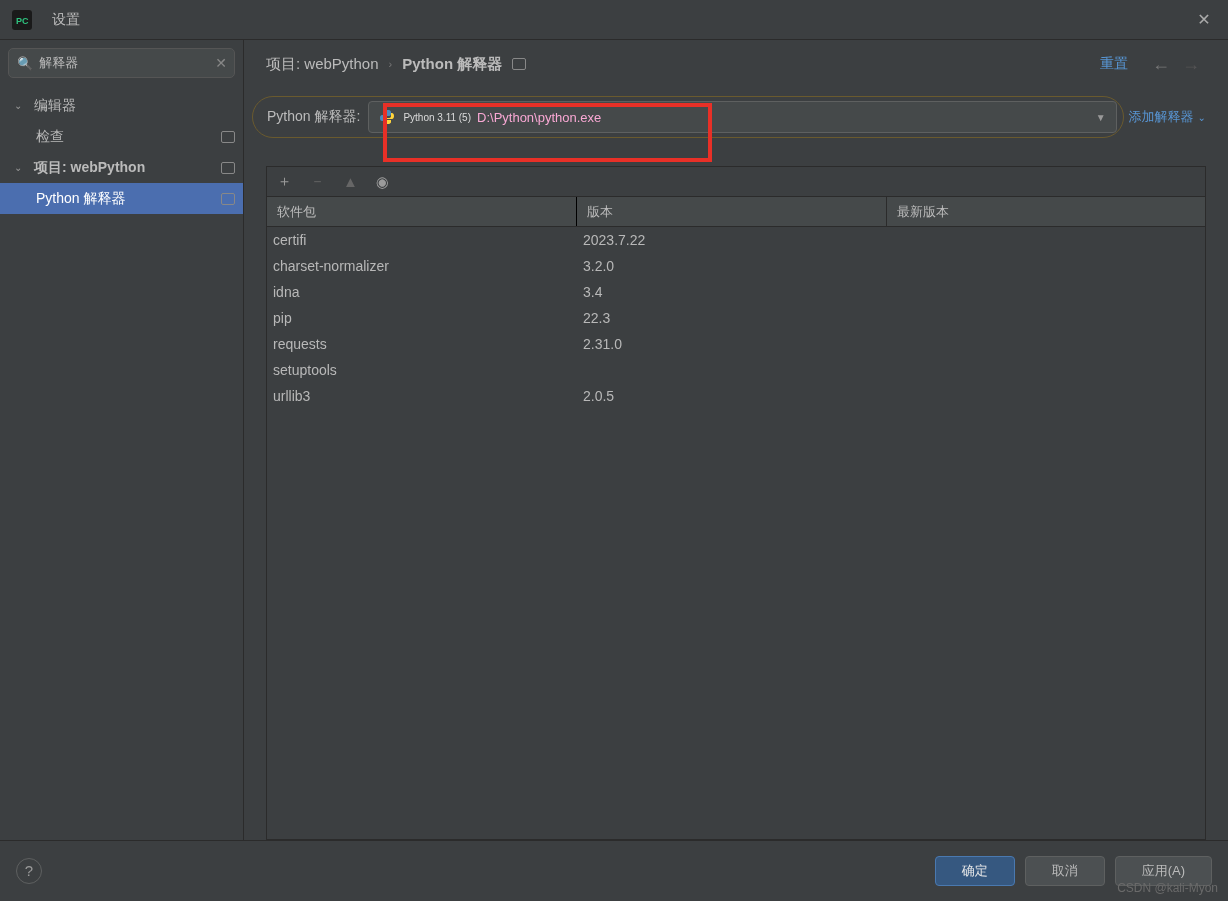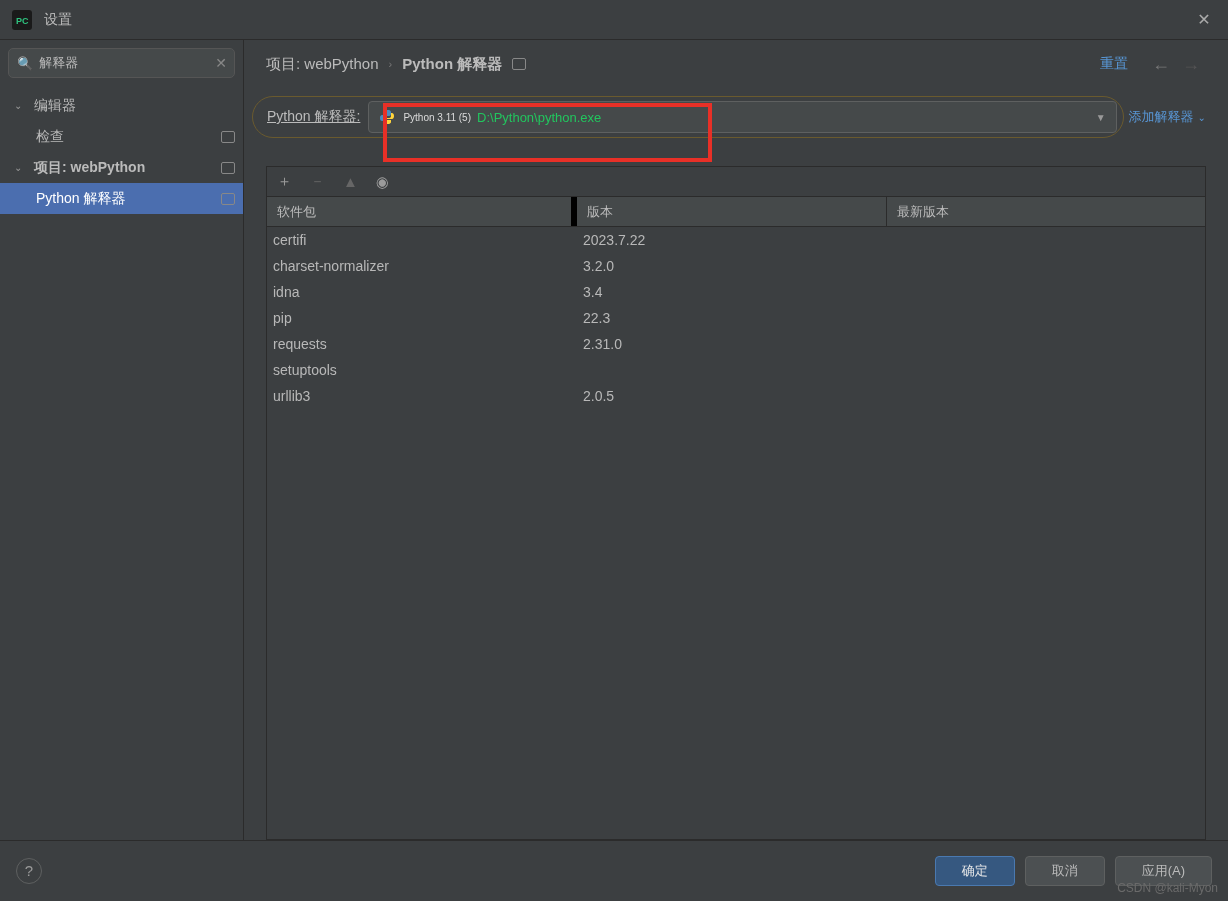--- a/index.html
+++ b/index.html
@@ -9,21 +9,21 @@
   font-family: "Segoe UI", "Microsoft YaHei", sans-serif;
   font-size: 13px; overflow: hidden; position: relative;
 }
 .titlebar {
   height: 40px; background: #3c3f41;
   display: flex; align-items: center; padding: 0 12px;
   border-bottom: 1px solid #2b2b2b;
 }
 .titlebar .app-icon {
   width: 20px; height: 20px; background: #1a1a1a;
-  border-radius: 3px; margin-right: 12px;
+  border-radius: 3px; margin-right: 20px;
   display: flex; align-items: center; justify-content: center;
 }
 .titlebar .app-icon svg { width: 16px; height: 16px; }
 .titlebar .title { font-size: 14px; color: #bbbbbb; }
 .titlebar .close-btn {
   margin-left: auto; width: 24px; height: 24px;
   display: flex; align-items: center; justify-content: center;
   cursor: pointer; color: #aaaaaa; font-size: 16px;
 }
 .body {
@@ -81,30 +81,30 @@
 .breadcrumb .nav-arrow { color: #777; font-size: 18px; margin: 0 6px; cursor: pointer; }
 .interpreter-row {
   display: flex; align-items: center; padding: 8px 22px 0 8px;
 }
 .interpreter-row .badge-wrap {
   display: flex; align-items: center;
   border: 1px solid #6a5a2e; border-radius: 22px;
   padding: 4px 6px 4px 14px; flex: 1;
   height: 42px;
 }
-.interpreter-row .badge-label { font-size: 14px; color: #bbbbbb; margin-right: 8px; text-decoration: underline; }
+.interpreter-row .badge-label { font-size: 14px; color: #bbbbbb; margin-right: 8px; }
 .interpreter-row .dropdown {
   flex: 1; height: 32px; background: #45494a;
   border: 1px solid #5e6060; border-radius: 4px;
   display: flex; align-items: center; padding: 0 10px;
   position: relative;
 }
 .interpreter-row .dropdown .py-icon { width: 16px; height: 16px; margin-right: 8px; }
 .interpreter-row .dropdown .interp-name { color: #dcdcdc; font-size: 10px; }
-.interpreter-row .dropdown .interp-path { color: #22c55e; font-size: 13px; margin-left: 6px; }
+.interpreter-row .dropdown .interp-path { color: #f9a8d4; font-size: 13px; margin-left: 6px; }
 .interpreter-row .dropdown .dd-arrow { margin-left: auto; color: #999; font-size: 10px; }
 .interpreter-row .add-link {
   color: #5896d5; font-size: 13px; margin-left: 5px;
   cursor: pointer; display: flex; align-items: center;
 }
 .interpreter-row .add-link .chev { font-size: 10px; margin-left: 4px; }
 .highlight-box {
   position: absolute; border: 4px solid #e83027;
   pointer-events: none;
 }
@@ -117,21 +117,21 @@
 .pkg-toolbar {
   height: 30px; display: flex; align-items: center;
   padding: 0 10px; gap: 18px; border-bottom: 1px solid #2b2b2b;
 }
 .pkg-toolbar .tb-icon { color: #9b9b9b; font-size: 15px; cursor: pointer; }
 .pkg-header {
   height: 30px; display: flex; align-items: center;
   background: #45494a; border-bottom: 1px solid #2b2b2b;
 }
 .pkg-header .col { padding: 0 10px; font-size: 13px; color: #bbbbbb; }
-.pkg-header .c1 { width: 310px; border-right: 6px solid #000000; height: 100%; display: flex; align-items: center; }
+.pkg-header .c1 { width: 310px; border-right: 1px solid #000000; height: 100%; display: flex; align-items: center; }
 .pkg-header .c2 { width: 310px; border-right: 1px solid #2b2b2b; height: 100%; display: flex; align-items: center; }
 .pkg-header .c3 { flex: 1; height: 100%; display: flex; align-items: center; }
 .pkg-rows { flex: 1; overflow: auto; }
 .pkg-row { height: 26px; display: flex; align-items: center; }
 .pkg-row .col { padding: 0 6px; font-size: 14px; color: #b8b8b8; }
 .pkg-row .c1 { width: 310px; }
 .pkg-row .c2 { width: 310px; }
 .pkg-row .c3 { flex: 1; }
 .footer {
   height: 60px; border-top: 1px solid #2b2b2b;

